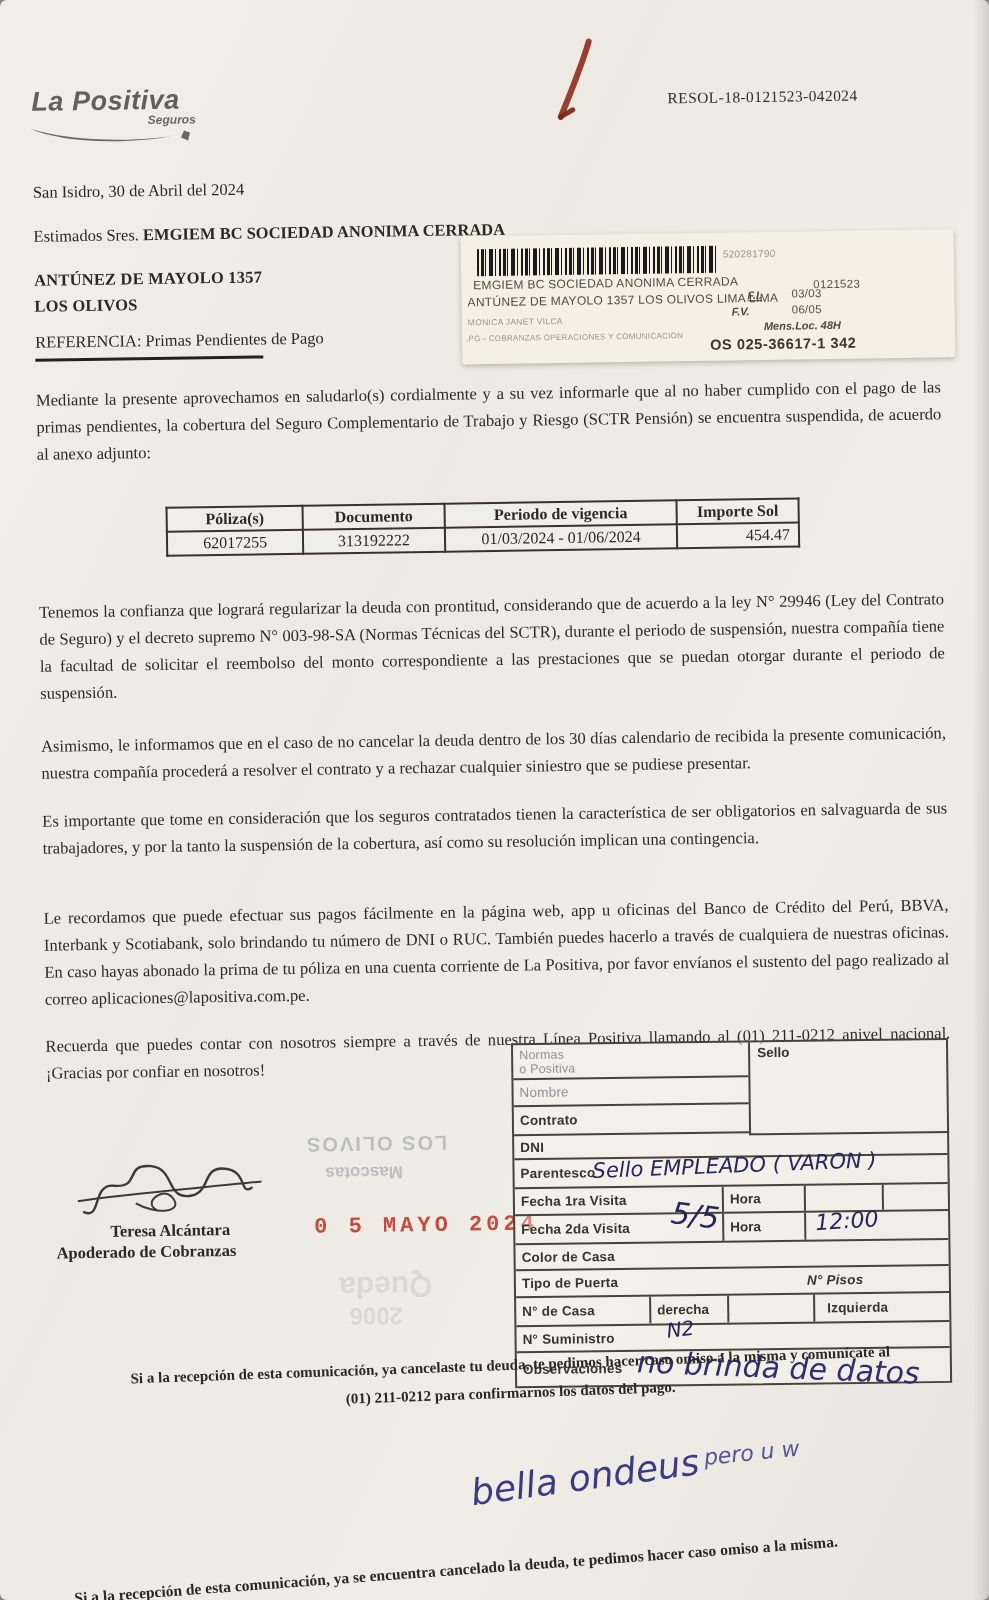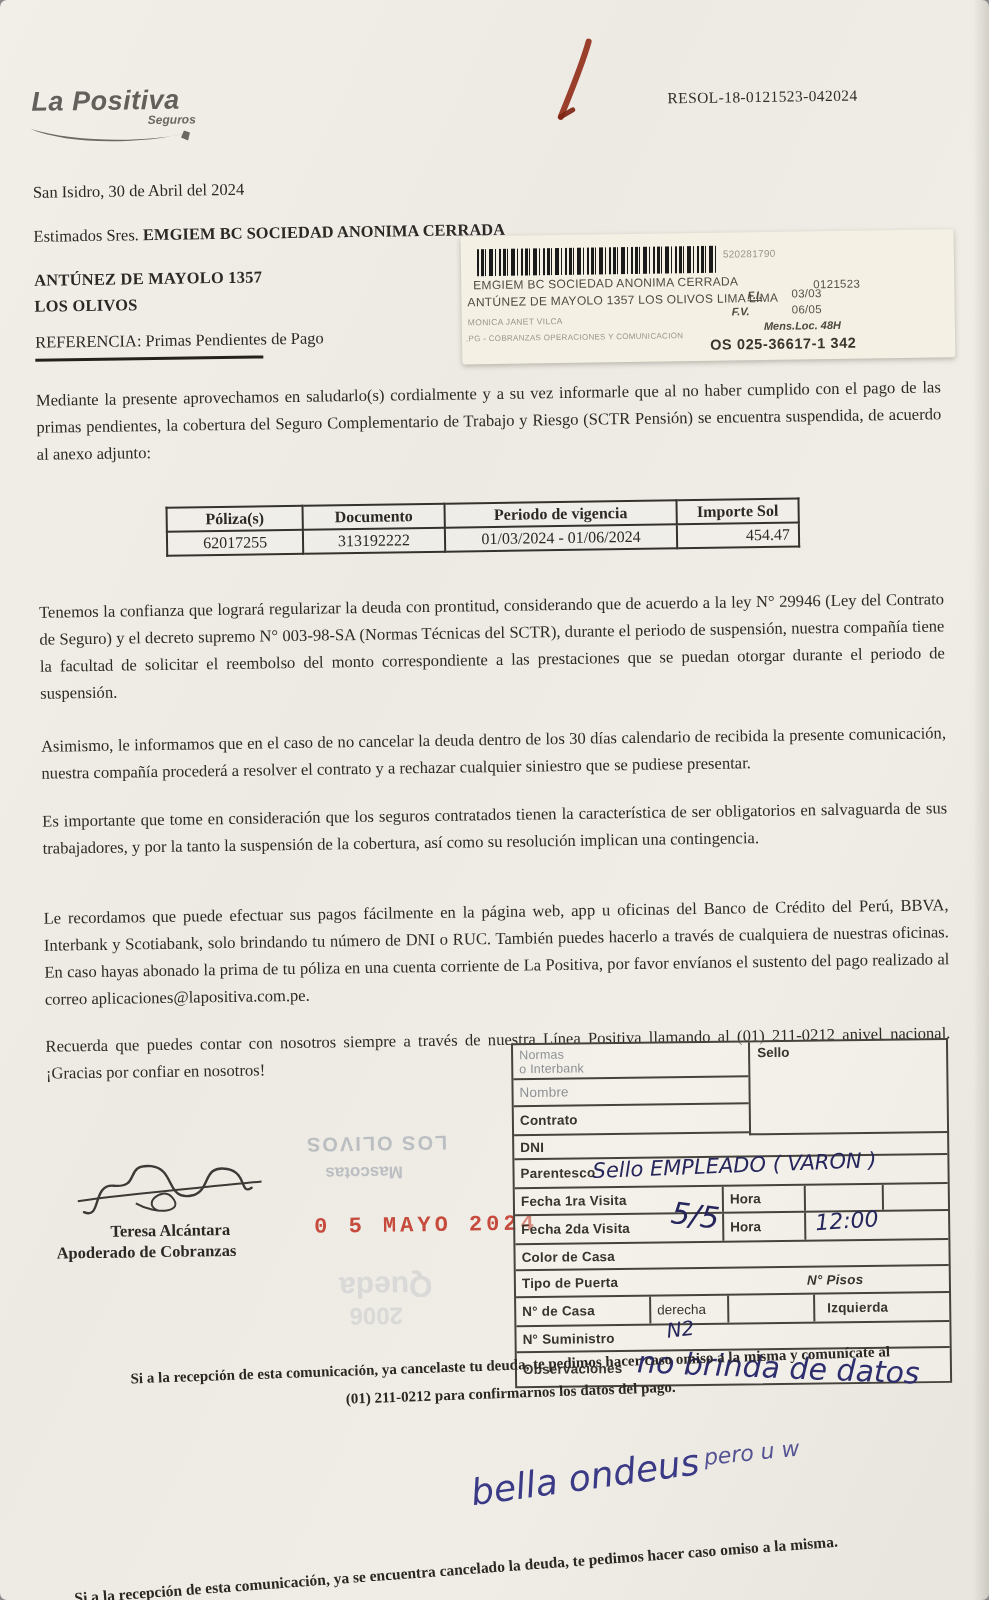--- a/index.html
+++ b/index.html
@@ -173,21 +173,21 @@
 
     <div class="abs vform" style="left:505px; top:1044px; width:437px;">
 
       <div class="sello-box" style="left:235px; top:0; width:200px; height:93px;">
         <span>Sello</span>
       </div>
 
       <div class="vrow" style="height:35px; width:235px; border-right:none;">
         <div class="vlabel vfaint" style="line-height:14px; font-size:12.5px;">
           <span>Normas</span><br>
-          <span>o Interbank</span>
+          <span>o Positiva</span>
         </div>
       </div>
       <div class="vrow" style="height:27px; width:235px;">
         <div class="vlabel vfaint">Nombre</div>
       </div>
       <div class="vrow" style="height:29px; width:235px;">
         <div class="vlabel">Contrato</div>
       </div>
 
       <div class="vrow" style="height:24px;">
@@ -210,21 +210,21 @@
       </div>
       <div class="vrow" style="height:26px;">
         <div class="vlabel">Color de Casa</div>
       </div>
       <div class="vrow" style="height:27px;">
         <div class="vlabel">Tipo de Puerta</div>
         <div class="vlabel" style="position:absolute; left:285px;font-style:italic;">N° Pisos</div>
       </div>
       <div class="vrow" style="height:29px;">
         <div class="vlabel" style="width:133px;">N° de Casa</div>
-        <div class="vcell-r" style="width:80px; font-weight:normal;">derecha</div>
+        <div class="vcell-r" style="width:80px; font-weight:bold;">derecha</div>
         <div class="vcell-r" style="width:86px; border-left:none;"></div>
         <div class="vlabel" style="margin-left:6px;">Izquierda</div>
       </div>
       <div class="vrow" style="height:26px; overflow:visible;">
         <div class="vlabel">N° Suministro</div>
         <div class="hand abs" style="left:150px; top:-8px; font-size:20px; transform:rotate(-6deg); z-index:4;">N2</div>
       </div>
       <div class="vrow" style="height:33px; border-bottom:none; overflow:visible;">
         <div class="vlabel">Observaciones</div>
         <div class="hand abs" style="left:120px; top:0px; font-size:30px; transform:rotate(3deg); z-index:4; color:#2e2e6e;">no brinda de datos</div>

